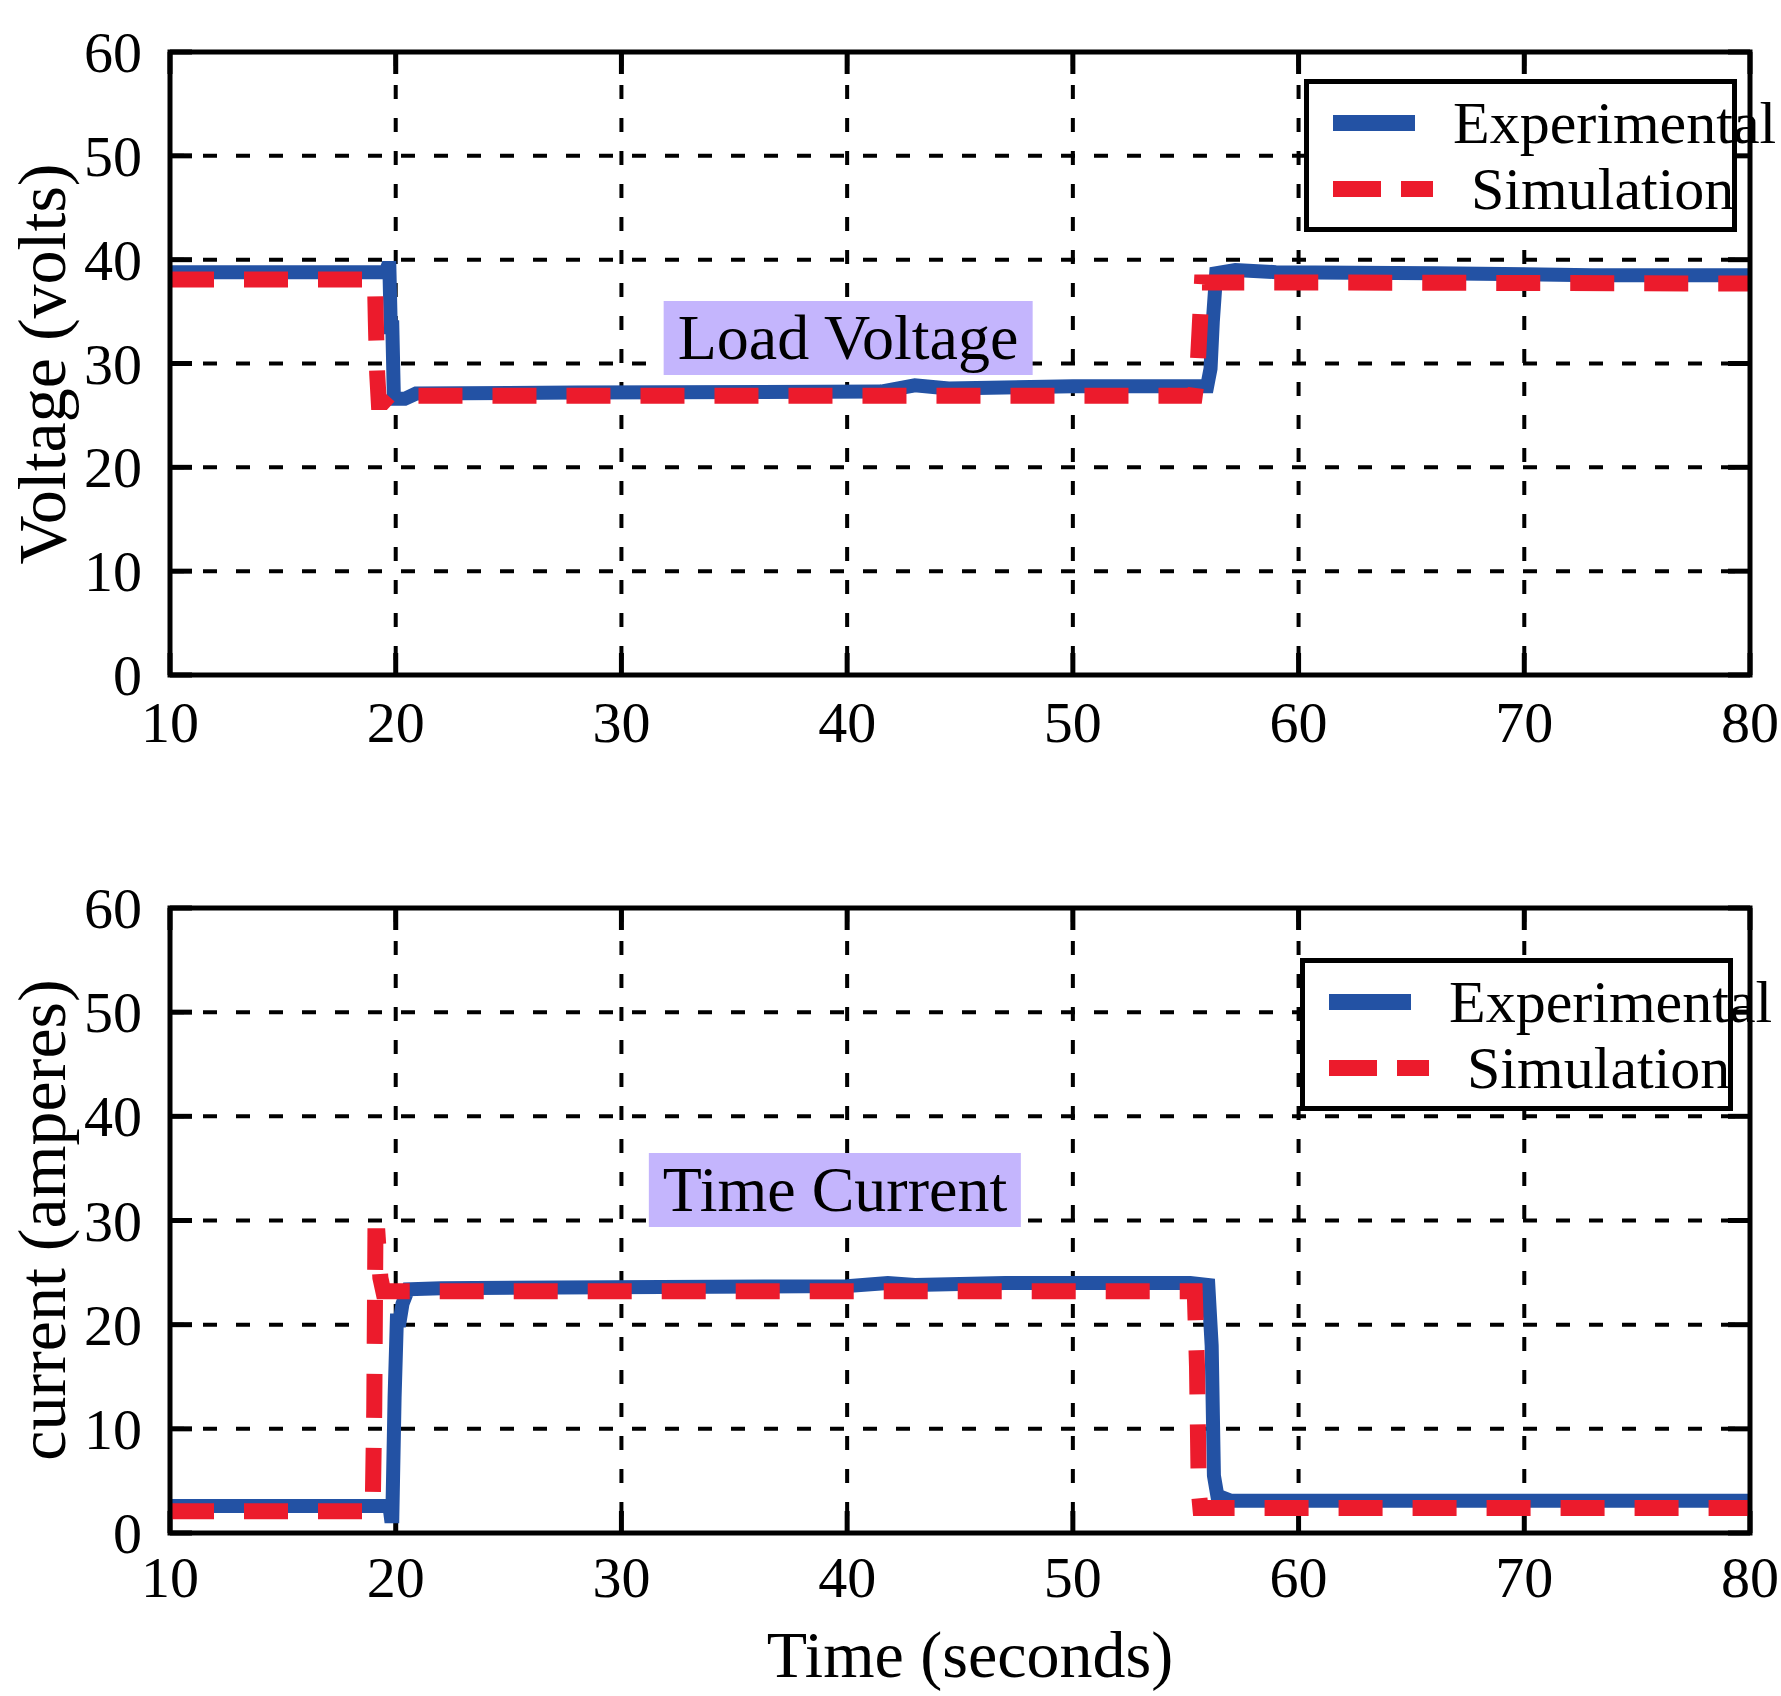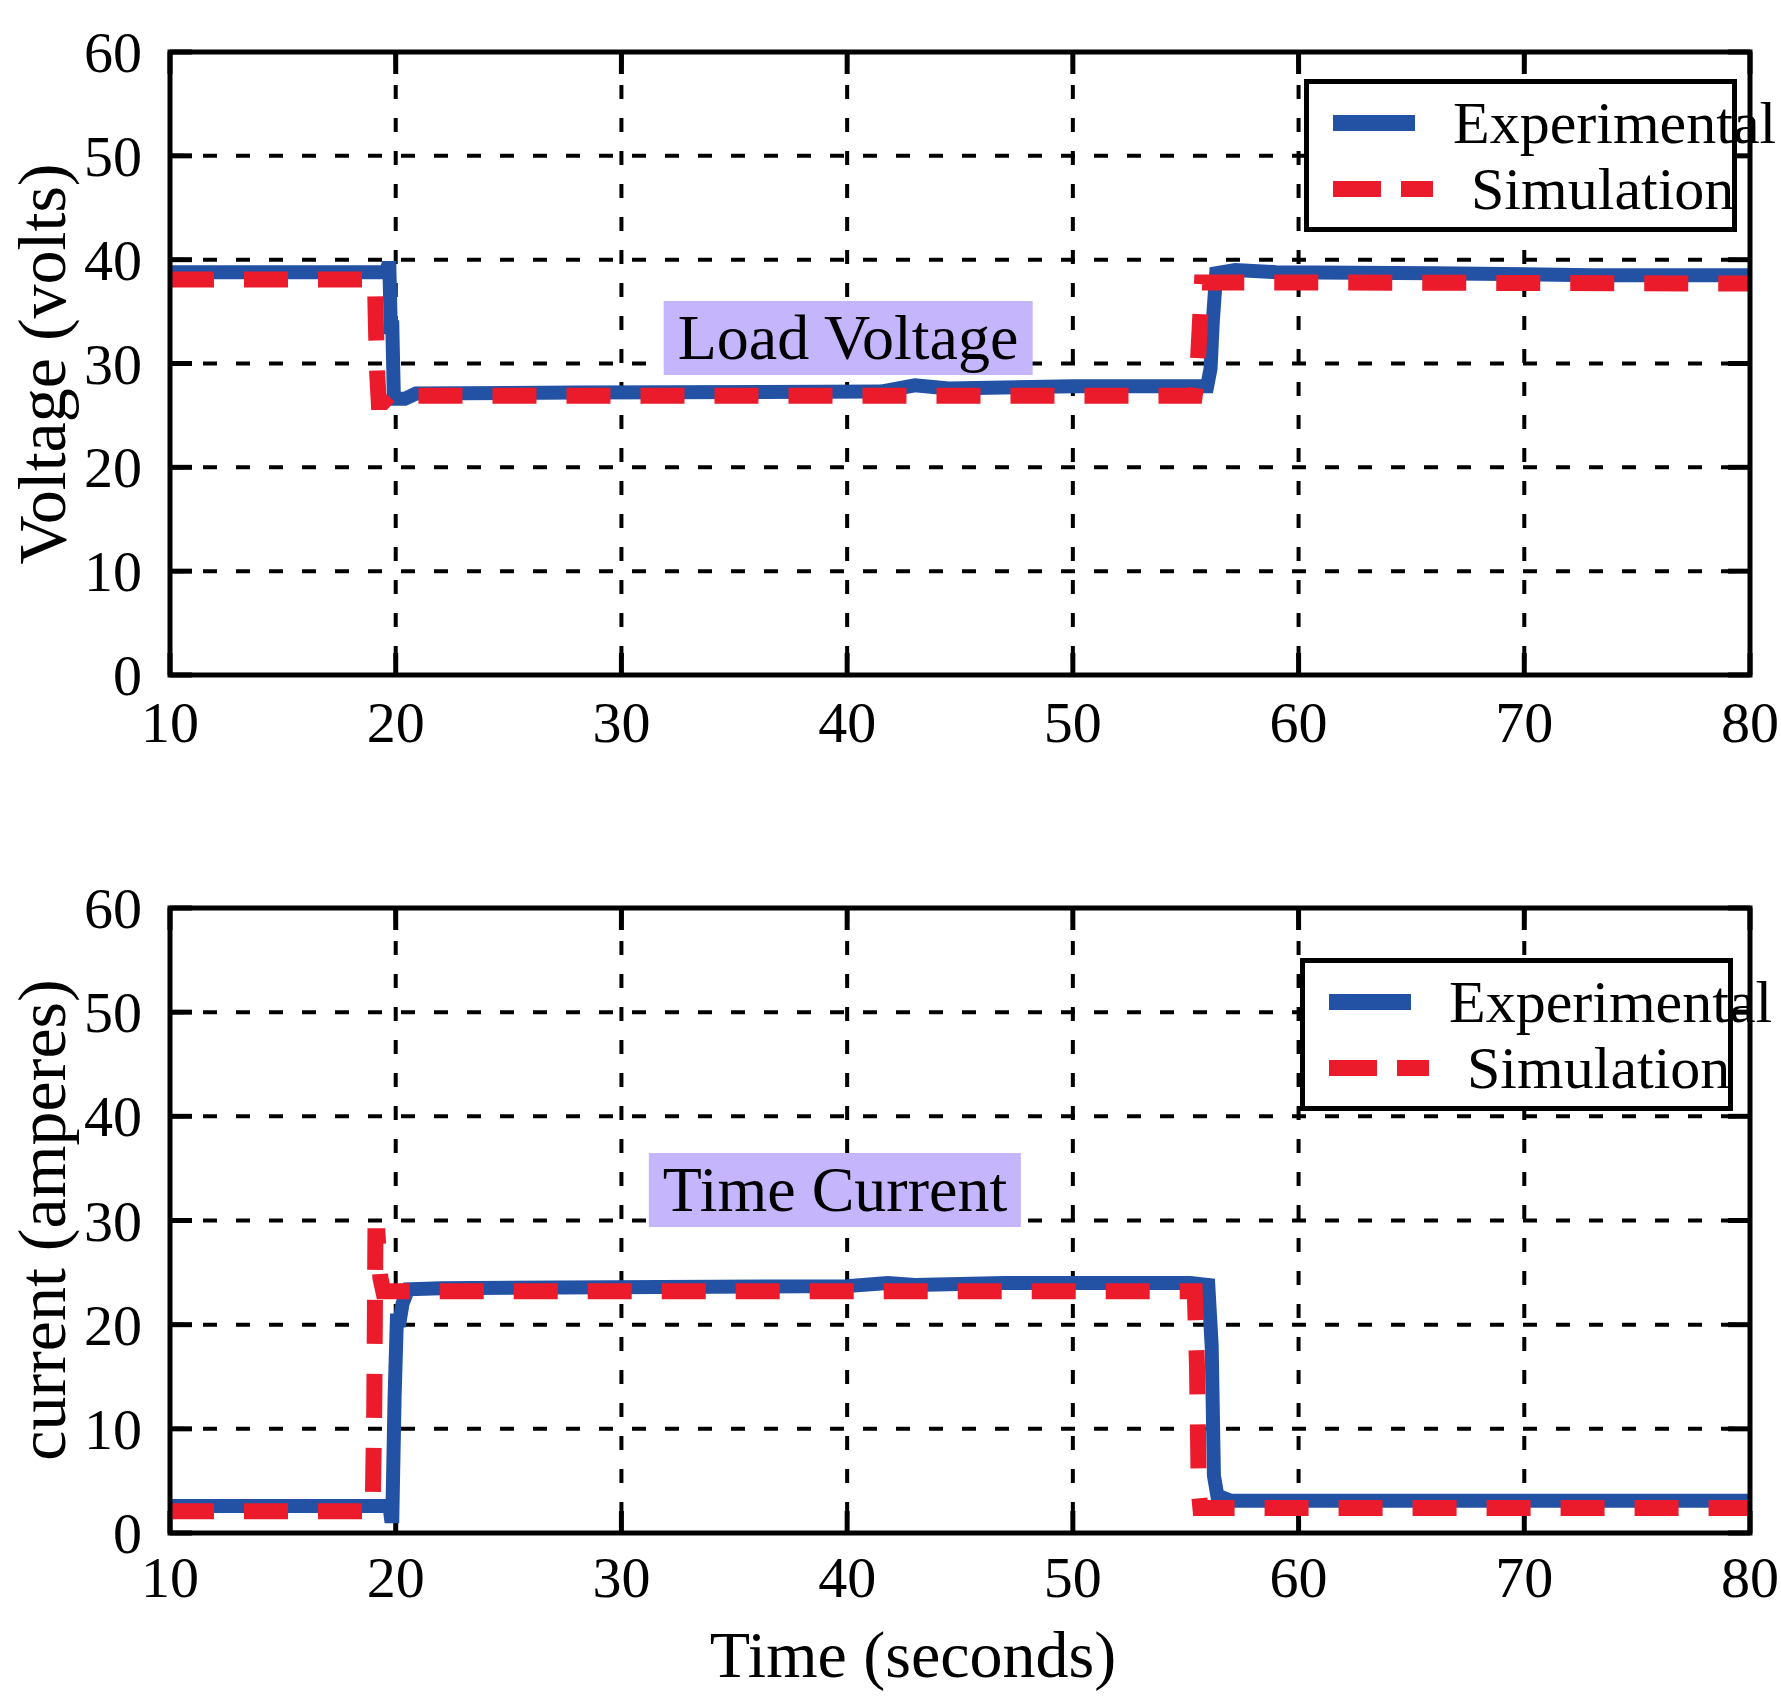--- a/index.html
+++ b/index.html
@@ -194,13 +194,13 @@
   </div>
   <div class="legend-row">
     <span class="swatch swatch-dashed">
         <i class="d1"></i>
         <i class="d2"></i>
       </span>
     <span class="legend-label">Simulation</span>
   </div>
 </div>
 
-<div class="xlabel" style="left:913px;top:1655px;">Time (seconds)</div>
+<div class="xlabel" style="left:970px;top:1655px;">Time (seconds)</div>
 
 </body></html>

